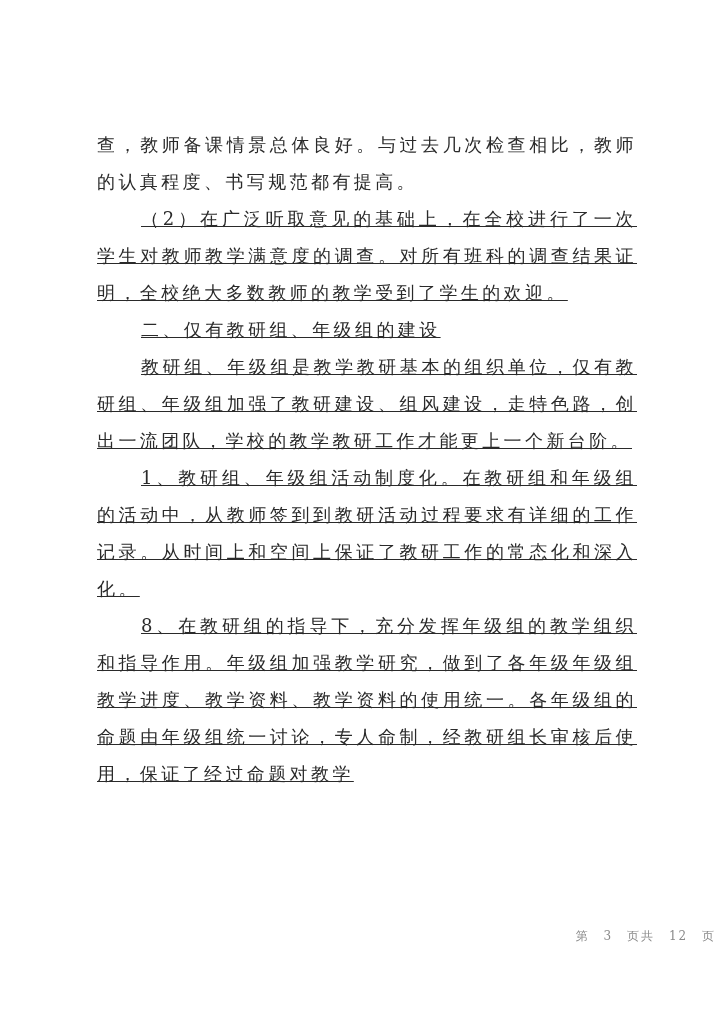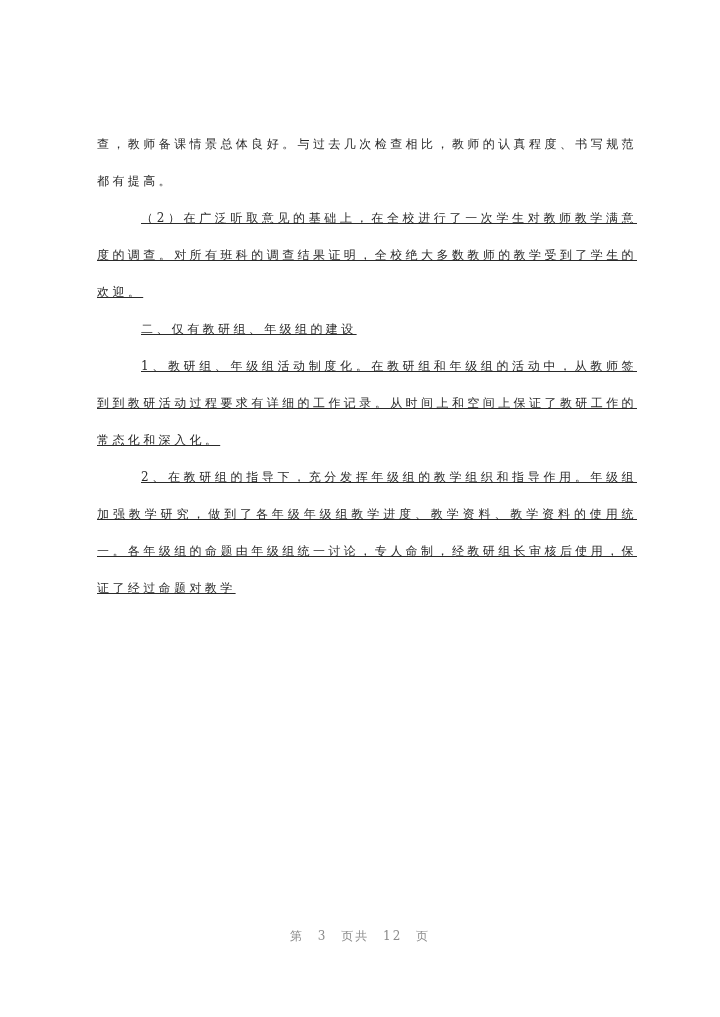--- a/index.html
+++ b/index.html
@@ -24,54 +24,55 @@
     background: #ffffff;
   }
   .body-text {
     position: absolute;
     left: 97px;
     top: 126px;
     width: 540px;
   }
   .para {
     margin: 0;
-    font-size: 12px;
+    font-size: 18px;
     line-height: 37px;
     letter-spacing: 3.4px;
     text-align: justify;
     text-align-last: left;
     word-break: break-all;
     white-space: normal;
   }
   .para.indent {
     text-indent: 44px;
     text-decoration: underline;
   }
   .footer {
     position: absolute;
     left: 0;
     width: 720px;
     top: 928px;
-    text-align: center;
+    text-align: right;
     font-size: 12px;
     color: #8a8a8a;
     letter-spacing: 2px;
   }
   .footer span { margin: 0 4px; }
 </style>
 </head>
 <body>
 
 <div class="page">
   <div class="body-text">
     <p class="para">查，教师备课情景总体良好。与过去几次检查相比，教师的认真程度、书写规范都有提高。</p>
     <p class="para indent">（2）在广泛听取意见的基础上，在全校进行了一次学生对教师教学满意度的调查。对所有班科的调查结果证明，全校绝大多数教师的教学受到了学生的欢迎。</p>
     <p class="para indent">二、仅有教研组、年级组的建设</p>
+    <p class="para indent">教研组、年级组是教学教研基本的组织单位，仅有教研组、年级组加强了教研建设、组风建设，走特色路，创出一流团队，学校的教学教研工作才能更上一个新台阶。</p>
     <p class="para indent">1、教研组、年级组活动制度化。在教研组和年级组的活动中，从教师签到到教研活动过程要求有详细的工作记录。从时间上和空间上保证了教研工作的常态化和深入化。</p>
-    <p class="para indent">2、在教研组的指导下，充分发挥年级组的教学组织和指导作用。年级组加强教学研究，做到了各年级年级组教学进度、教学资料、教学资料的使用统一。各年级组的命题由年级组统一讨论，专人命制，经教研组长审核后使用，保证了经过命题对教学</p>
+    <p class="para indent">8、在教研组的指导下，充分发挥年级组的教学组织和指导作用。年级组加强教学研究，做到了各年级年级组教学进度、教学资料、教学资料的使用统一。各年级组的命题由年级组统一讨论，专人命制，经教研组长审核后使用，保证了经过命题对教学</p>
   </div>
 
   <div class="footer">
     <span>第</span>
     <span>3</span>
     <span>页共</span>
     <span>12</span>
     <span>页</span>
   </div>
 </div>

